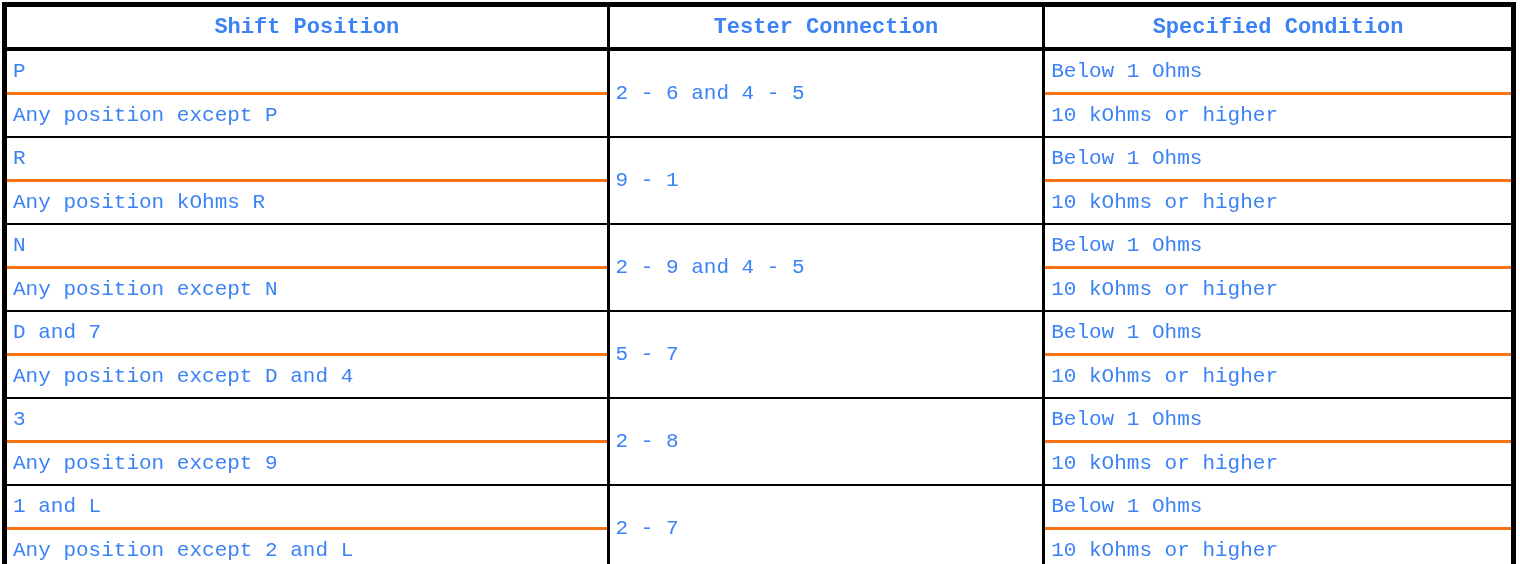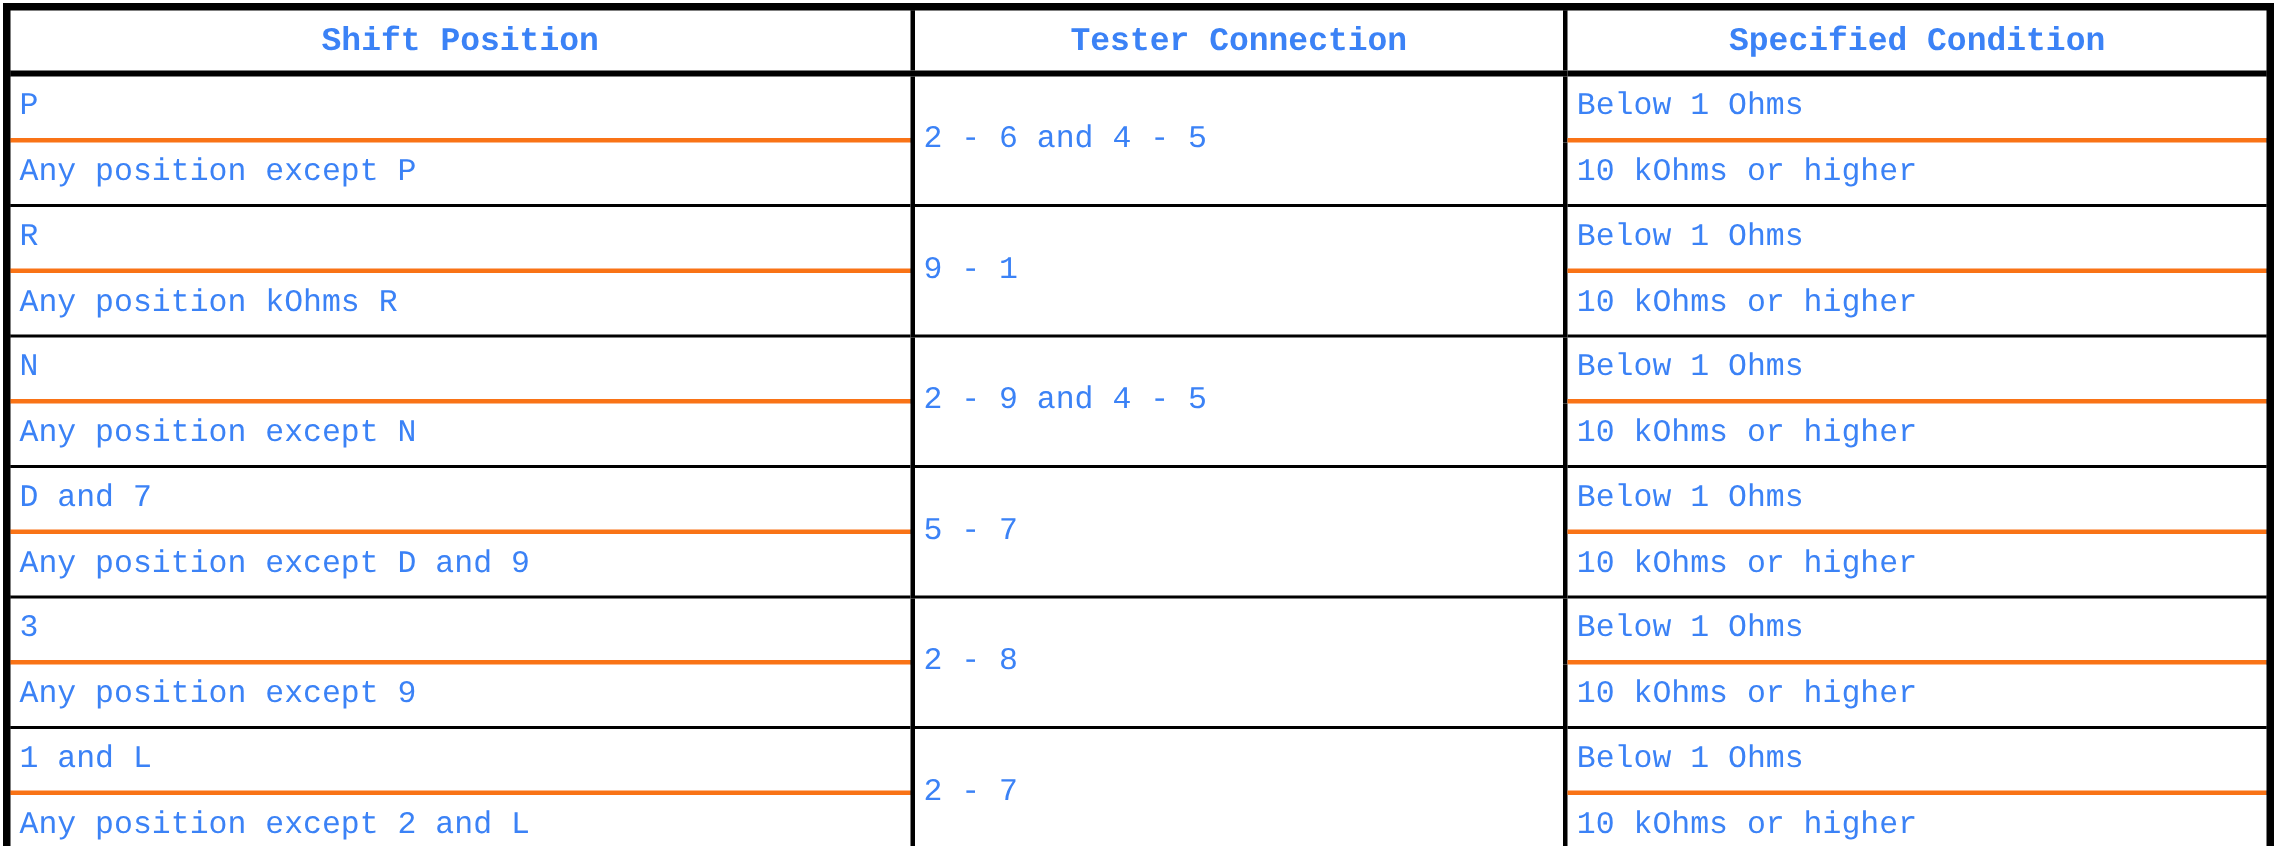--- a/index.html
+++ b/index.html
@@ -106,21 +106,21 @@
         <td class="pos">Any position except N</td>
         <td class="cond">10 kOhms or higher</td>
       </tr>
 
       <tr class="group-start">
         <td class="pos">D and 7</td>
         <td class="conn" rowspan="2">5 - 7</td>
         <td class="cond">Below 1 Ohms</td>
       </tr>
       <tr>
-        <td class="pos">Any position except D and 9</td>
+        <td class="pos">Any position except D and 4</td>
         <td class="cond">10 kOhms or higher</td>
       </tr>
 
       <tr class="group-start">
         <td class="pos">3</td>
         <td class="conn" rowspan="2">2 - 8</td>
         <td class="cond">Below 1 Ohms</td>
       </tr>
       <tr>
         <td class="pos">Any position except 9</td>

